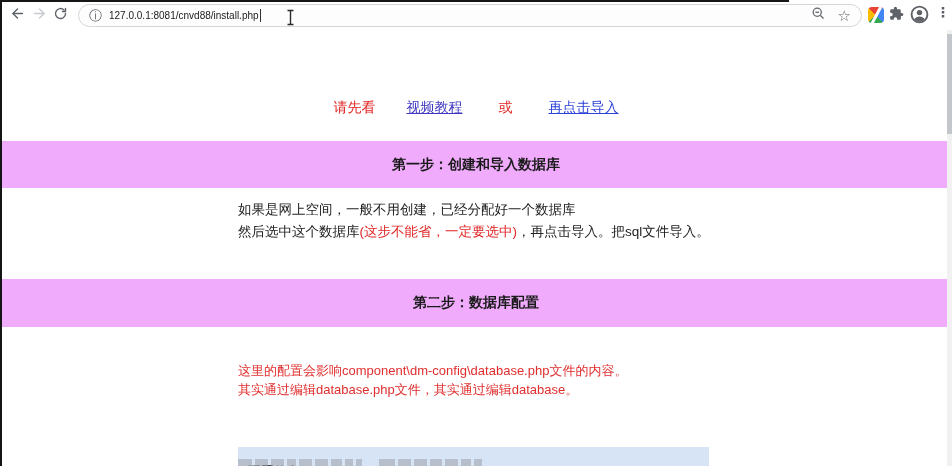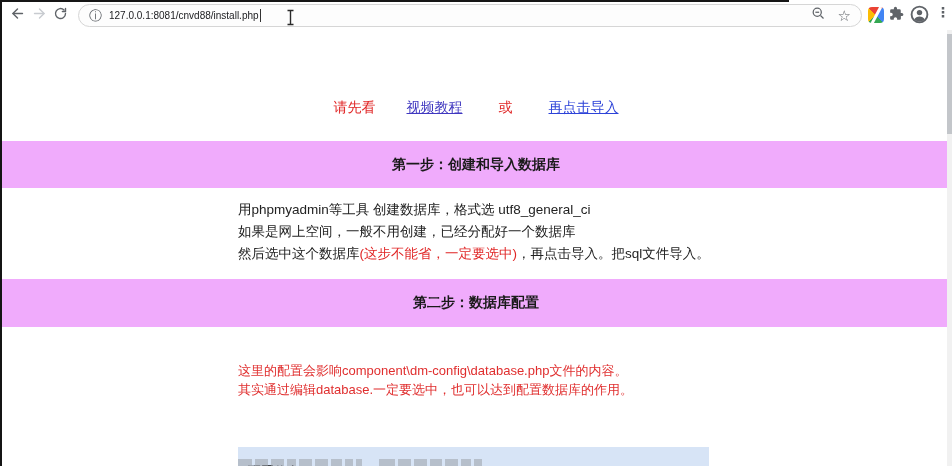--- a/index.html
+++ b/index.html
@@ -129,32 +129,31 @@
     <a class="link-video">视频教程</a>
     <span class="connector">或</span>
     <a class="link-doc">再点击导入</a>
   </div>
 
   <div class="band band1">
     <span>第一步：创建和导入数据库</span>
   </div>
 
   <div class="body-block">
-    <div>用phpmyadmin等工具 创建数据库，格式选 utf8_general_ci</div>
     <div>如果是网上空间，一般不用创建，已经分配好一个数据库</div>
     <div><span>然后选中这个数据库</span><span class="red-txt">(这步不能省，一定要选中)</span><span>，再点击导入。把sql文件导入。</span></div>
   </div>
 
   <div class="band band2">
     <span>第二步：数据库配置</span>
   </div>
 
   <div class="notes">
     <div>这里的配置会影响component\dm-config\database.php文件的内容。</div>
-    <div>其实通过编辑database.一定要选中，也可以达到配置数据库的作用。</div>
+    <div>其实通过编辑database.php文件，其实通过编辑database。</div>
   </div>
 
   <div class="config-box">
     <span class="config-label">配置信息:</span>
   </div>
 
   <div class="clipped-row">
     <i style="width:14px"></i>
       <i style="width:13px"></i>
       <i style="width:13px"></i>

